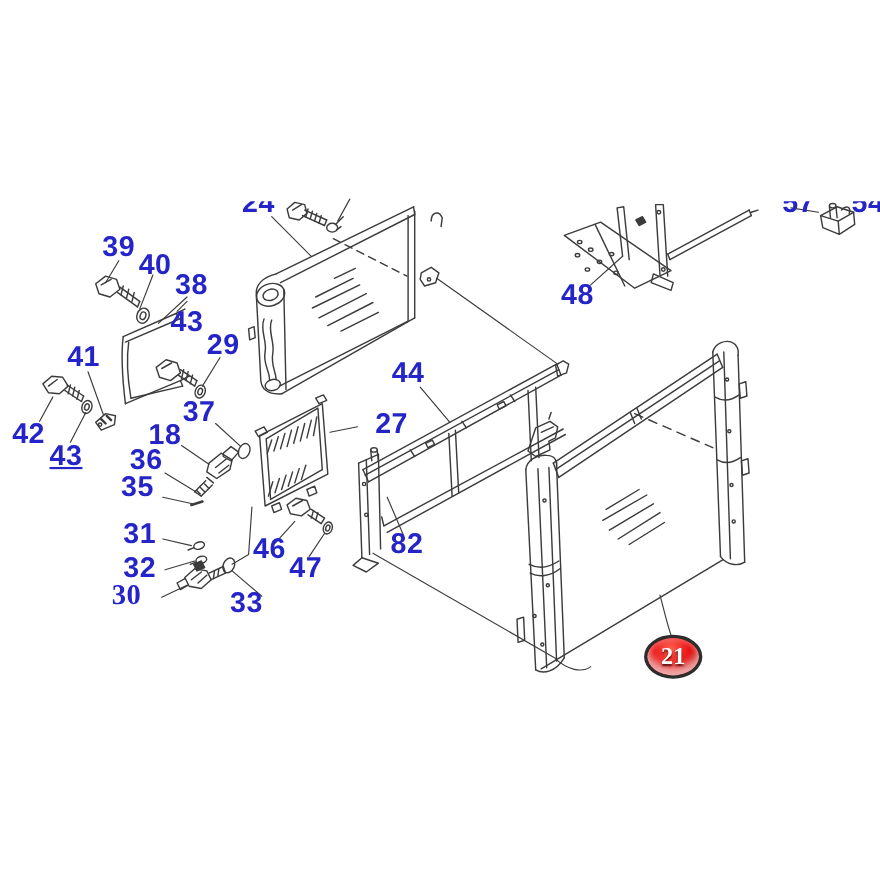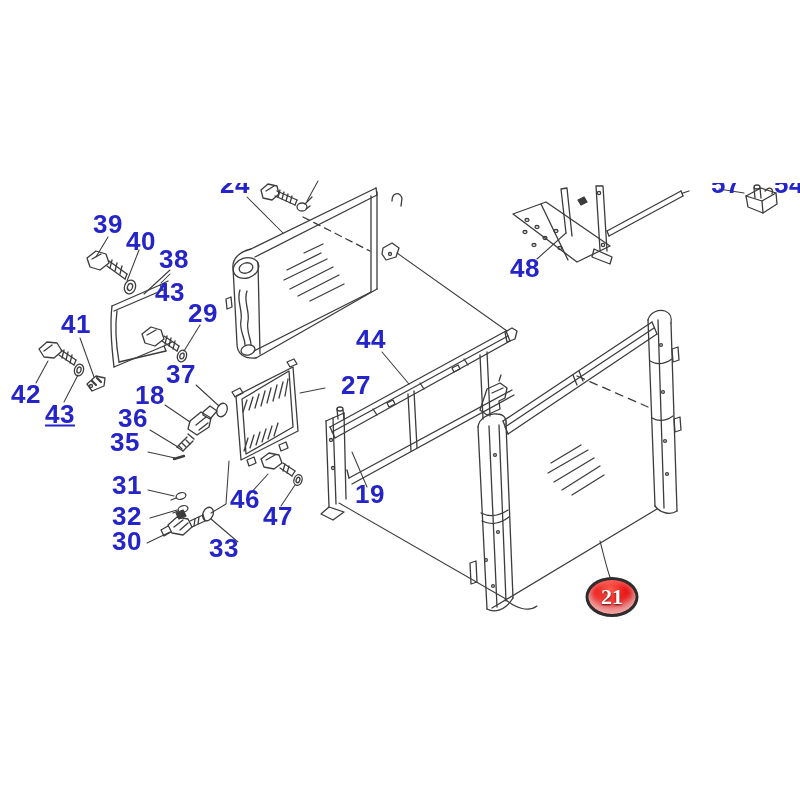--- a/index.html
+++ b/index.html
@@ -311,24 +311,24 @@
       <div class="part-label" style="left: 203px; top: 313px;"><span>29</span></div>
       <div class="part-label" style="left: 76px; top: 324px;"><span>41</span></div>
       <div class="part-label" style="left: 181px; top: 374px;"><span>37</span></div>
       <div class="part-label" style="left: 150px; top: 395px;"><span>18</span></div>
       <div class="part-label" style="left: 26px; top: 394px;"><span>42</span></div>
       <div class="part-label" style="left: 60px; top: 414px; text-decoration: underline;"><span>43</span></div>
       <div class="part-label" style="left: 133px; top: 418px;"><span>36</span></div>
       <div class="part-label" style="left: 125px; top: 442px;"><span>35</span></div>
       <div class="part-label" style="left: 339px; top: 385px; margin-left: 17px;"><span>27</span></div>
       <div class="part-label" style="left: 371px; top: 339px;"><span>44</span></div>
-      <div class="part-label" style="left: 370px; top: 494px;"><span>19</span></div>
+      <div class="part-label" style="left: 370px; top: 494px;"><span>82</span></div>
       <div class="part-label" style="left: 127px; top: 485px;"><span>31</span></div>
       <div class="part-label" style="left: 127px; top: 516px;"><span>32</span></div>
-      <div class="part-label" style="left: 127px; top: 541px;"><span>30</span></div>
+      <div class="part-label" style="left: 115px; top: 541px; font-family: Liberation Serif, serif;"><span>30</span></div>
       <div class="part-label" style="left: 224px; top: 548px;"><span>33</span></div>
       <div class="part-label" style="left: 245px; top: 499px;"><span>46</span></div>
       <div class="part-label" style="left: 278px; top: 516px;"><span>47</span></div>
       <div class="part-label" style="left: 525px; top: 268px;"><span>48</span></div>
     </div>
 
   <div class="badge" id="badge" style="left: 612px; top: 597px;">
     <span>21</span>
   </div>
 

